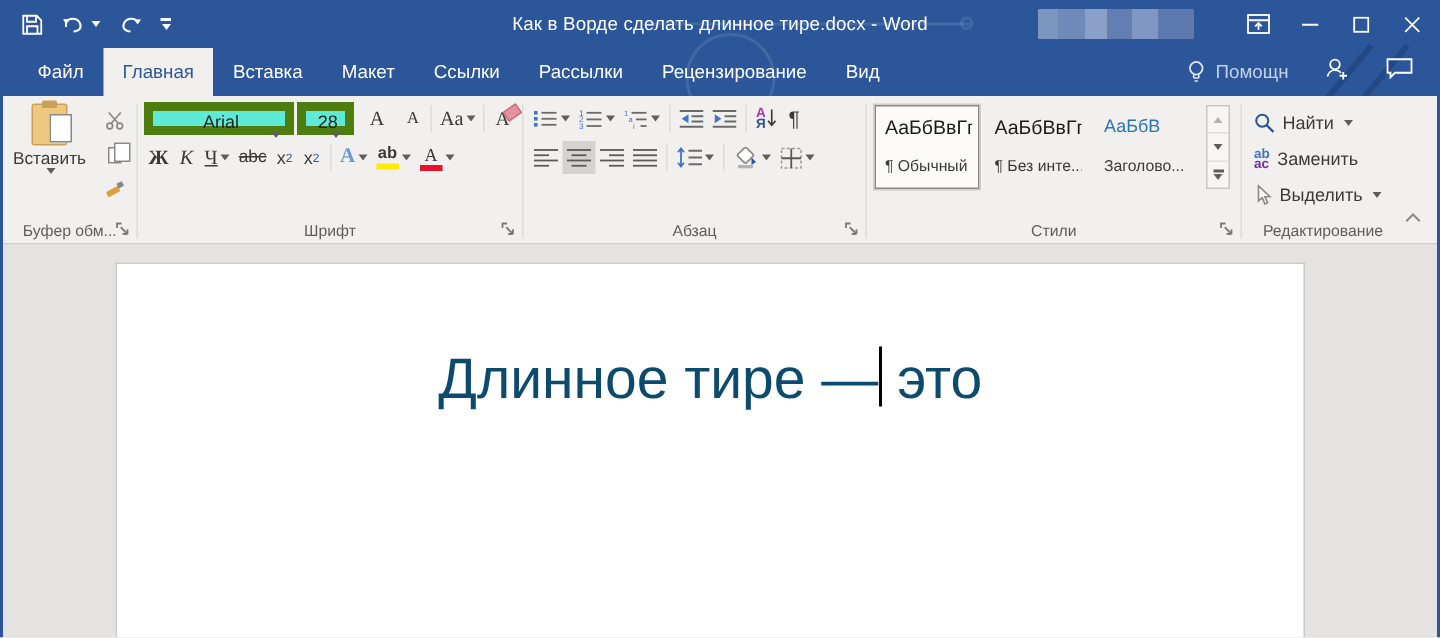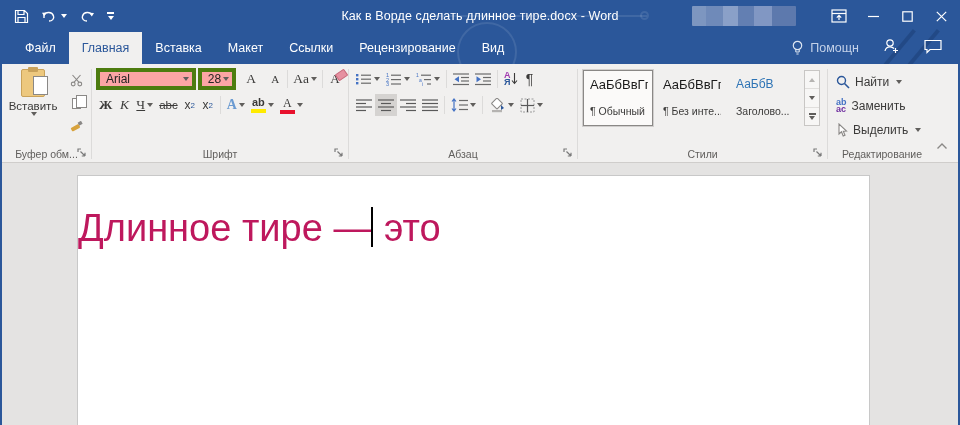--- a/index.html
+++ b/index.html
@@ -57,22 +57,22 @@
   .clipboard-icon::before { content:""; position:absolute; left:6px; top:-3px; width:10px; height:5px; background:#c9a25a; border-radius:1px; }
   .clipboard-icon .paper { position:absolute; right:-4px; top:6px; width:15px; height:19px; background:#fff; border:1px solid #8a8886; }
   .clip-minis { display:flex; flex-direction:column; margin-left:6px; gap:1px; }
   .mini-btn { width:24px; height:22px; display:flex; align-items:center; justify-content:center; }
   .copy-icon { width:9px; height:11px; border:1px solid #8a8886; background:#fff; position:relative; }
   .copy-icon::after { content:""; position:absolute; left:3px; top:-4px; width:9px; height:11px; border:1px solid #8a8886; background:#fff; }
 
   
   .font-group { width:256px; }
   .frow { display:flex; align-items:center; height:26px; padding:0 4px; }
-  .combo { display:flex; align-items:center; height:22px; background:#fca5a5; border:4px solid #4d7c0f;
-           font-size:12px; color:#252423; padding:0 3px 0 6px; }
+  .combo { display:flex; align-items:center; height:22px; background:#5eead4; border:6px solid #4d7c0f;
+           font-size:12px; color:#252423; padding:0 3px 0 6px;flex-direction:column; }
   .combo .caret { margin-left:auto; }
   .combo-name { width:106px; }
   .combo-size { width:40px; margin-left:2px; }
   .szmark { position:relative; font-size:13.5px; font-family:"Liberation Serif",serif; }
   .tri.up { border-bottom:4px solid #4472c4; }
   .tri.dn { border-top:4px solid #4472c4; }
   .serifbtn { font-family:"Liberation Serif",serif; font-size:13.5px; }
   .eraser { position:relative; font-family:"Liberation Serif",serif; font-size:13px; }
   .eraser::after { content:""; position:absolute; right:-7px; top:0px; width:9px; height:6px;
                    background:#e691a1; border:1px solid #c96a7c; border-radius:1px; transform:rotate(-35deg); }
@@ -106,21 +106,21 @@
   .edit-group { width:100px; padding-left:8px; }
   .edit-row { display:flex; align-items:center; gap:5px; height:24px; font-size:12px; color:#3b3a39; }
   .rep-icon { display:flex; flex-direction:column; line-height:7px; font-size:9px; font-weight:bold; }
   .rep-icon .t { color:#4472c4; } .rep-icon .b { color:#7030a0; }
   .collapse-btn { position:absolute; right:10px; bottom:8px; }
 
   
   .docarea { flex:1; background:var(--doc_bg,#e4e3e2); padding-top:12px; overflow:hidden; }
   .page { margin-left:75px; width:793px; height:100%; background:#fff;
           border:1px solid #c8c8c8; border-bottom:none; }
-  .docline { padding-top:31px; font-size:38px; color:#be185d; white-space:nowrap; }
+  .docline { padding-top:55px; text-align:center; font-size:38px; color:#0c4a6e; white-space:nowrap; }
   .docline span { white-space:pre; }
   .cursorbar { display:inline-block; width:2px; height:40px; background:#000; vertical-align:-6px; }
 </style>
 </head>
 <body>
 
 <div class="window">
 
   <div class="chrome">
     <div class="deco stripe" style="left:893px; top:24px;"></div>
@@ -186,20 +186,21 @@
         </div>
       </div>
     </div>
 
     <div class="tabrow">
       <div class="tab">Файл</div>
       <div class="tab active">Главная</div>
       <div class="tab">Вставка</div>
       <div class="tab">Макет</div>
       <div class="tab">Ссылки</div>
+      <div class="tab">Рассылки</div>
       <div class="tab">Рецензирование</div>
       <div class="tab">Вид</div>
 
       <div class="tab-right">
         <div class="helpbox">
           <svg width="13" height="16" viewBox="0 0 13 16">
               <circle cx="6.5" cy="5.5" r="4.2" fill="none" stroke="#dde6f2" stroke-width="1.2"></circle>
               <path d="M4.8 9.5 L4.8 12 M8.2 9.5 L8.2 12 M4.8 12 L8.2 12 M5.4 14 L7.6 14" stroke="#dde6f2" stroke-width="1.1" fill="none"></path>
             </svg>
           <span>Помощн</span>

